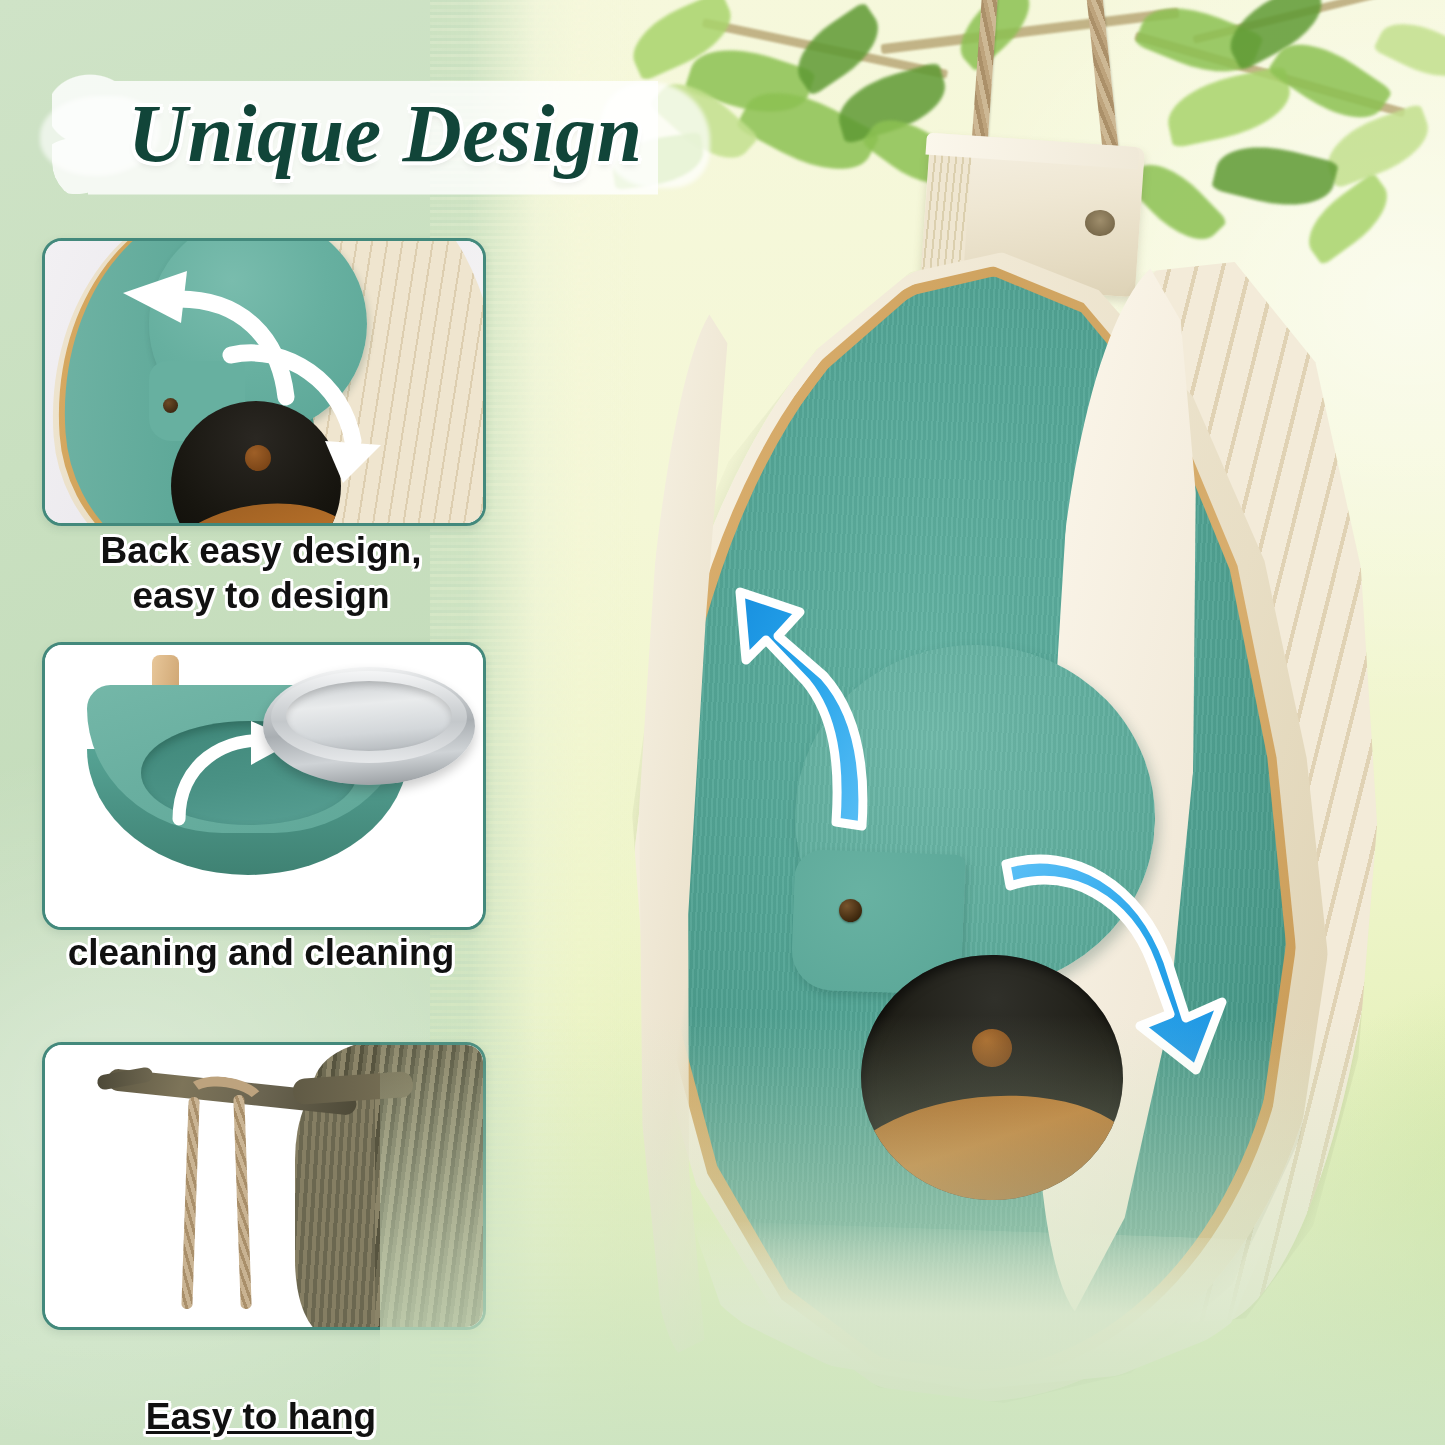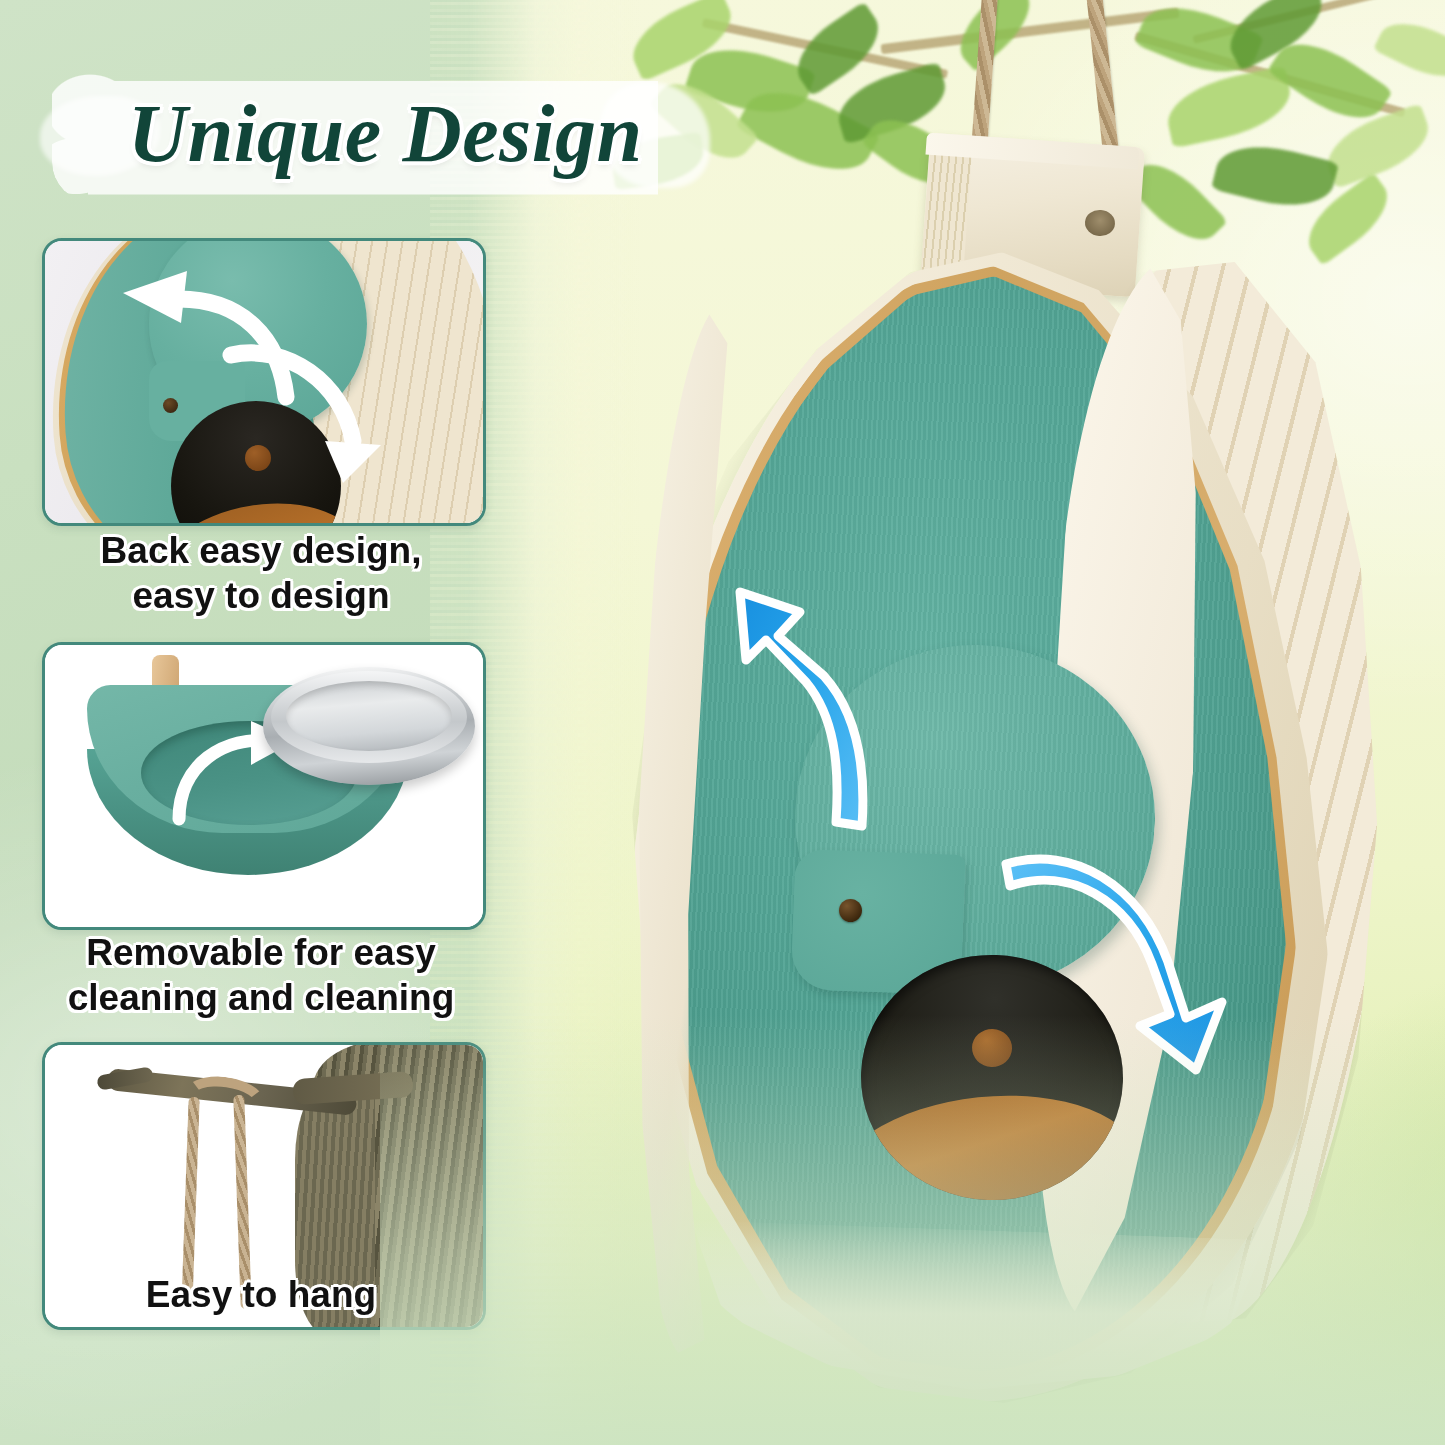--- a/index.html
+++ b/index.html
@@ -113,21 +113,21 @@
 
   .caption{
     position:absolute;left:42px;width:438px;text-align:center;
     font-weight:700;font-size:37px;line-height:45px;color:#111;
     text-shadow:
       -2.5px -2.5px 0 #fff, 2.5px -2.5px 0 #fff, -2.5px 2.5px 0 #fff, 2.5px 2.5px 0 #fff,
       -3px 0 0 #fff, 3px 0 0 #fff, 0 -3px 0 #fff, 0 3px 0 #fff;
   }
   #cap1{top:528px;}
   #cap2{top:930px;}
-  #cap3{top:1272px;}
+  #cap3{top:1394px;text-decoration:underline;}
 
   
   .p1-bgwhite{position:absolute;inset:0;background:linear-gradient(110deg,#f2f0f3 0%,#eceaee 30%,#f4f3f4 100%);}
   .p1-body{
     position:absolute;left:18px;top:-40px;width:330px;height:380px;
     background:linear-gradient(100deg,#71b4a5 0%,#5fa999 38%,#54a192 70%,#62ada0 100%);
     border-radius:52% 48% 50% 50% / 58% 58% 42% 42%;
     transform:rotate(-4deg);
   }
   .p1-rim{
@@ -460,21 +460,20 @@
       <svg class="w-arrow" style="left:118px;top:74px;" width="140" height="110" viewBox="0 0 140 110">
         <path d="M16 100 C16 46 60 16 112 22" fill="none" stroke="#ffffff" stroke-width="13" stroke-linecap="round"></path>
         <path d="M88 2 L132 22 L88 46 Z" fill="#ffffff"></path>
       </svg>
       <div class="p2-bowl-out"></div>
       <div class="p2-bowl-lip"></div>
       <div class="p2-bowl-in"></div>
     </div>
   </div>
   <div class="caption" id="cap2">
-    <div>Removable for easy</div>
     <div>cleaning and cleaning</div>
   </div>
 
   <div class="panel" id="panel3">
     <div class="panel-inner">
       <div class="p3-bg"></div>
       <div class="p3-trunk"></div>
       <div class="p3-trunk2"></div>
       <div class="p3-branch"></div>
       <div class="p3-branch2"></div>

